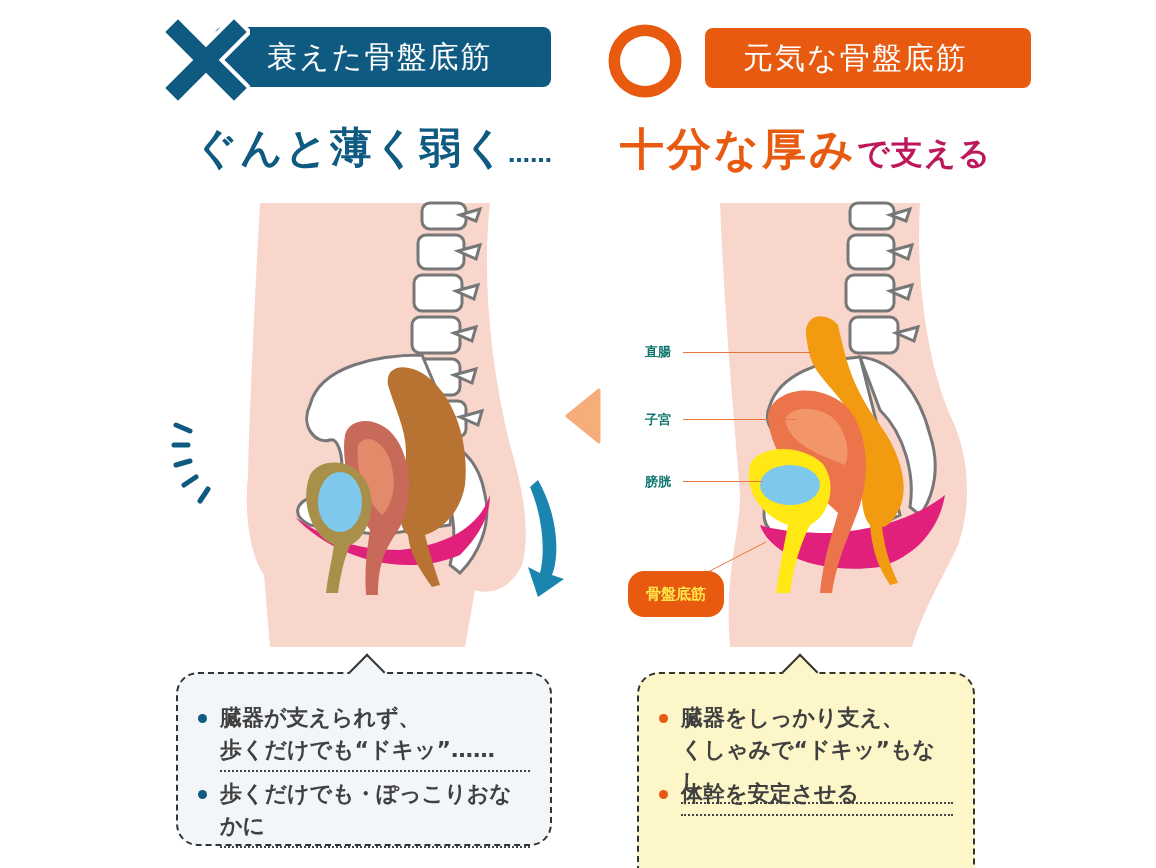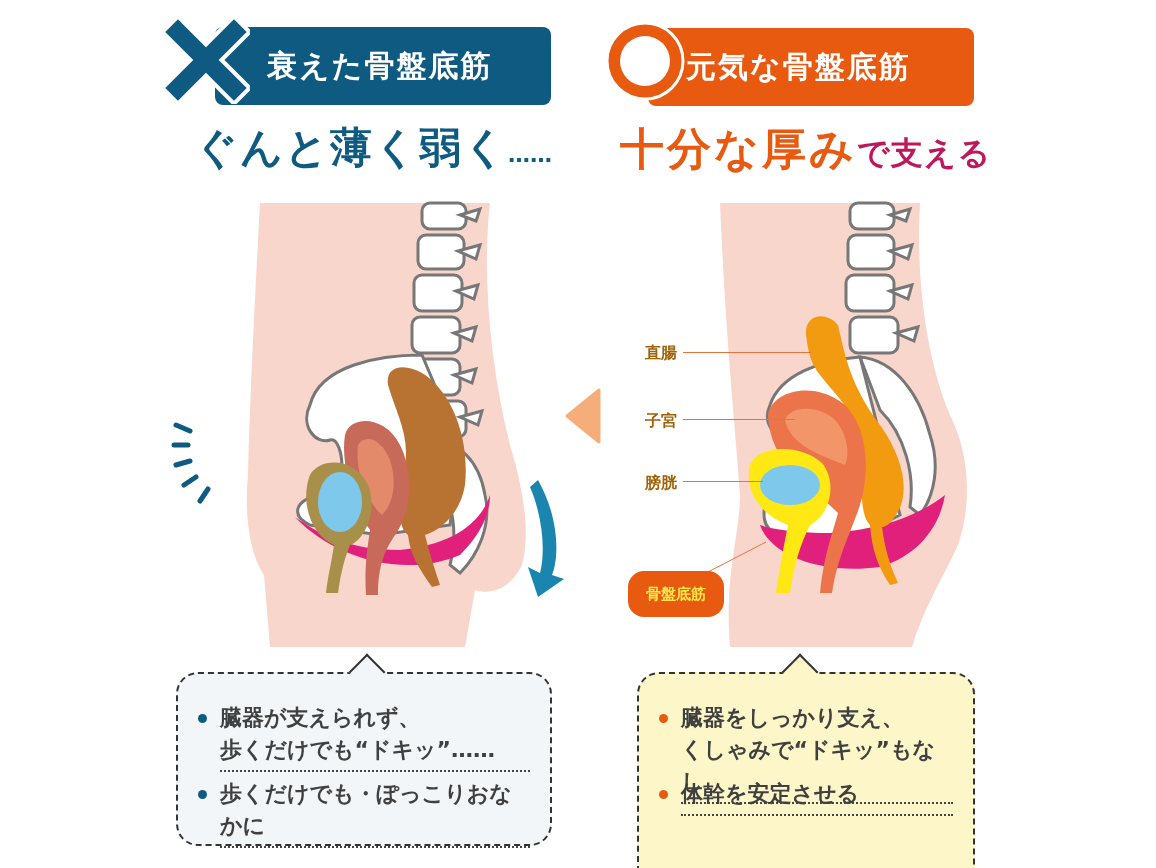--- a/index.html
+++ b/index.html
@@ -1,24 +1,24 @@
 <!DOCTYPE html>
 <html><head>
 <meta charset="utf-8">
 <style>
   html, body { margin:0; padding:0; }
   body { width:1156px; height:868px; background:#ffffff; position:relative; overflow:hidden;
          font-family:"DejaVu Sans", sans-serif; }
   .abs { position:absolute; }
 
   
-  .badge { position:absolute; height:78px; border-radius:8px; color:#fff; font-size:30px; font-weight:bold;
+  .badge { position:absolute; height:60px; border-radius:8px; color:#fff; font-size:30px; font-weight:normal;
            display:flex; align-items:center; letter-spacing:2px; }
   .badge-bad { left:215px; top:27px; width:336px; background:#0f5a80; padding-left:52px; box-sizing:border-box; }
-  .badge-good { left:648px; top:28px; width:326px; background:#e85a10; padding-left:38px; box-sizing:border-box; }
+  .badge-good { left:705px; top:28px; width:326px; background:#e85a10; padding-left:38px; box-sizing:border-box; }
 
   .x-mark { position:absolute; left:162px; top:16px; width:88px; height:88px; }
   .o-mark { position:absolute; left:604px; top:20px; width:82px; height:82px; }
 
   .subtitle { position:absolute; font-weight:bold; white-space:nowrap; }
   .sub-bad { left:195px; top:120px; font-size:42px; color:#0f5a80; letter-spacing:2px; }
   .sub-bad .dots { font-size:22px; letter-spacing:0; }
   .sub-good { left:620px; top:120px; font-size:44px; color:#e85a10; letter-spacing:3px; }
   .sub-good .rest { font-size:32px; color:#be185d; letter-spacing:1px; }
 
@@ -29,21 +29,21 @@
   .notch { position:absolute; top:-15px; width:24px; height:24px; transform:rotate(45deg);
            border-left:2.5px solid #333; border-top:2.5px solid #333; }
   .callout-bad .notch { left:176px; background:#f3f6f9; }
   .callout-good .notch { left:148px; background:#fdf6c8; }
 
   .item { position:absolute; left:20px; right:20px; font-size:22px; color:#404040; font-weight:bold; line-height:32px; }
   .item .dot { position:absolute; left:0; top:12px; width:9px; height:9px; border-radius:50%; }
   .item .txt { margin-left:22px; display:block; }
   .item .rule { margin-left:22px; border-bottom:2px dotted #444; margin-top:4px; }
 
-  .label { position:absolute; font-size:16px; font-weight:bold; color:#a16207; }
+  .label { position:absolute; font-size:13px; font-weight:bold; color:#0f766e; }
   .leader { position:absolute; height:1px; background:#e8743a; }
   .pelvic-label { position:absolute; left:628px; top:571px; width:96px; height:46px; border-radius:16px;
                   background:#e85a10; color:#ffe94a; font-weight:bold; font-size:15px;
                   display:flex; align-items:center; justify-content:center; }
 </style>
 </head>
 <body>
 
 <div class="badge badge-bad">
   <span>衰えた骨盤底筋</span>

